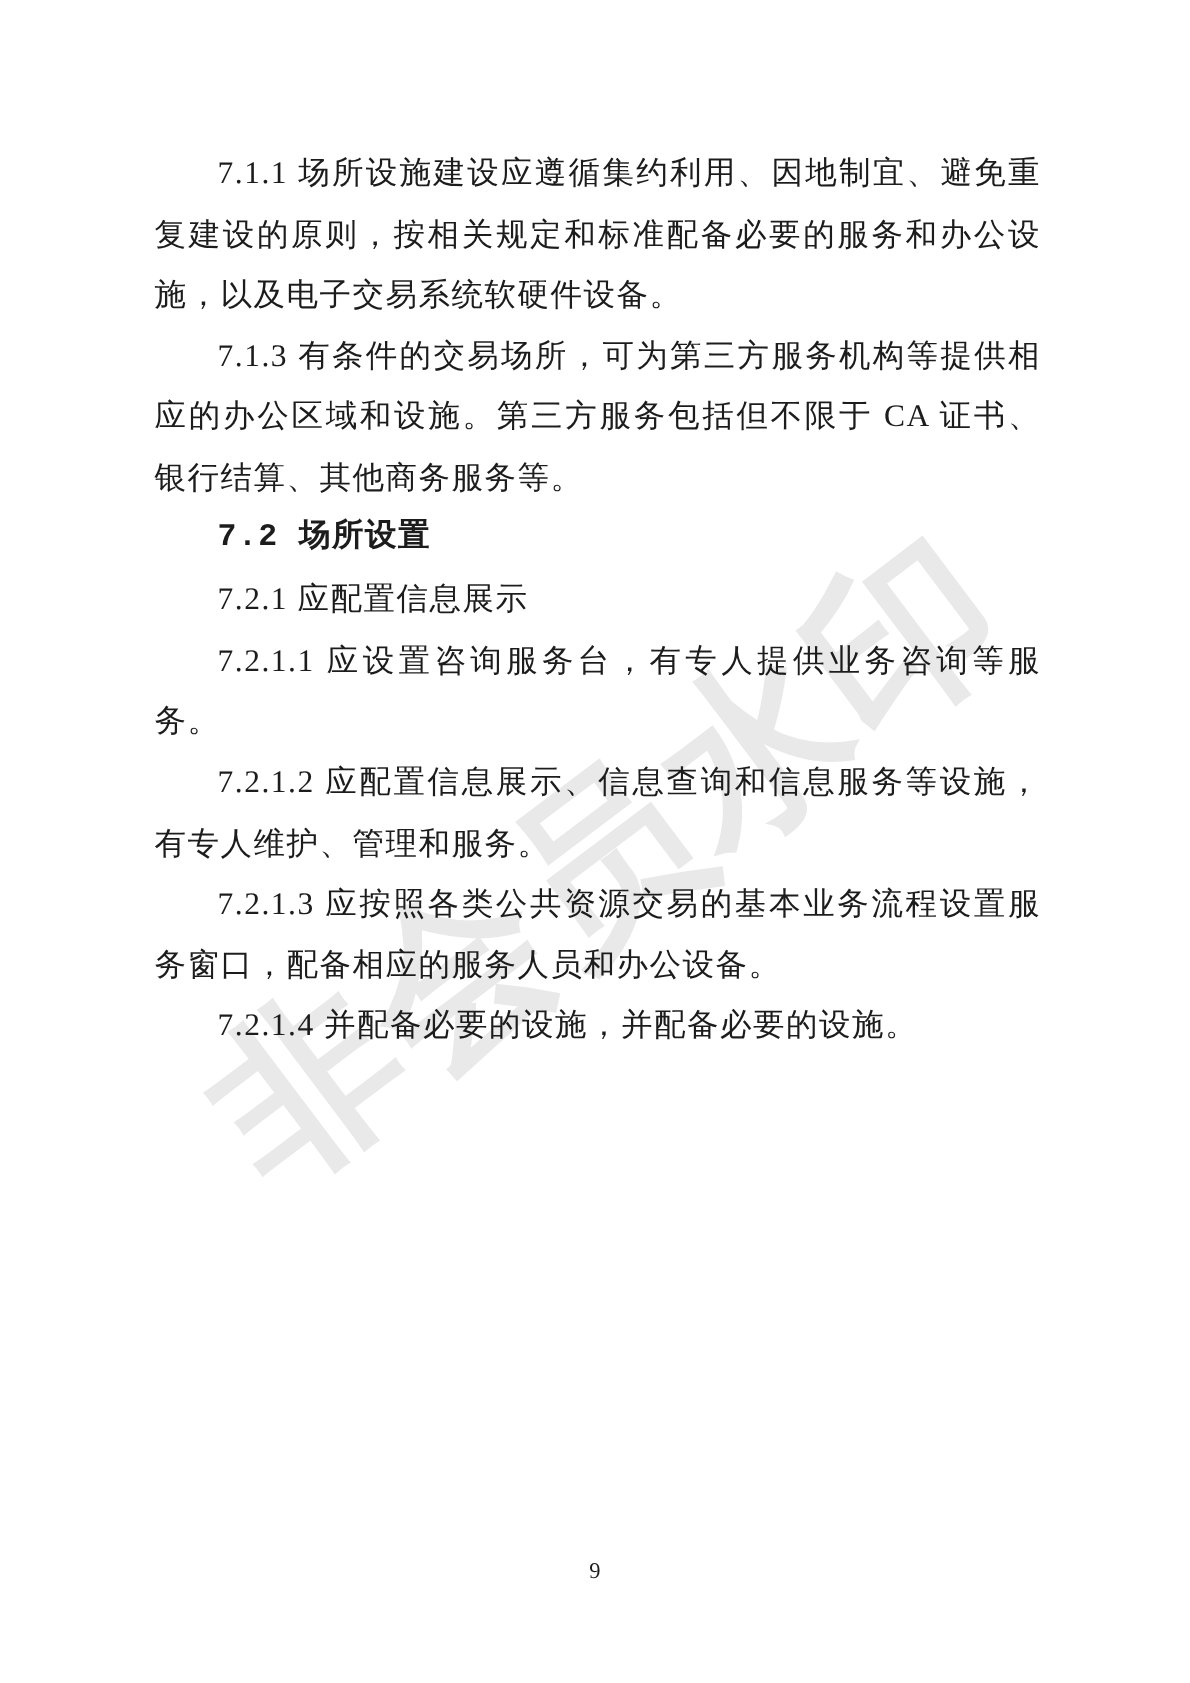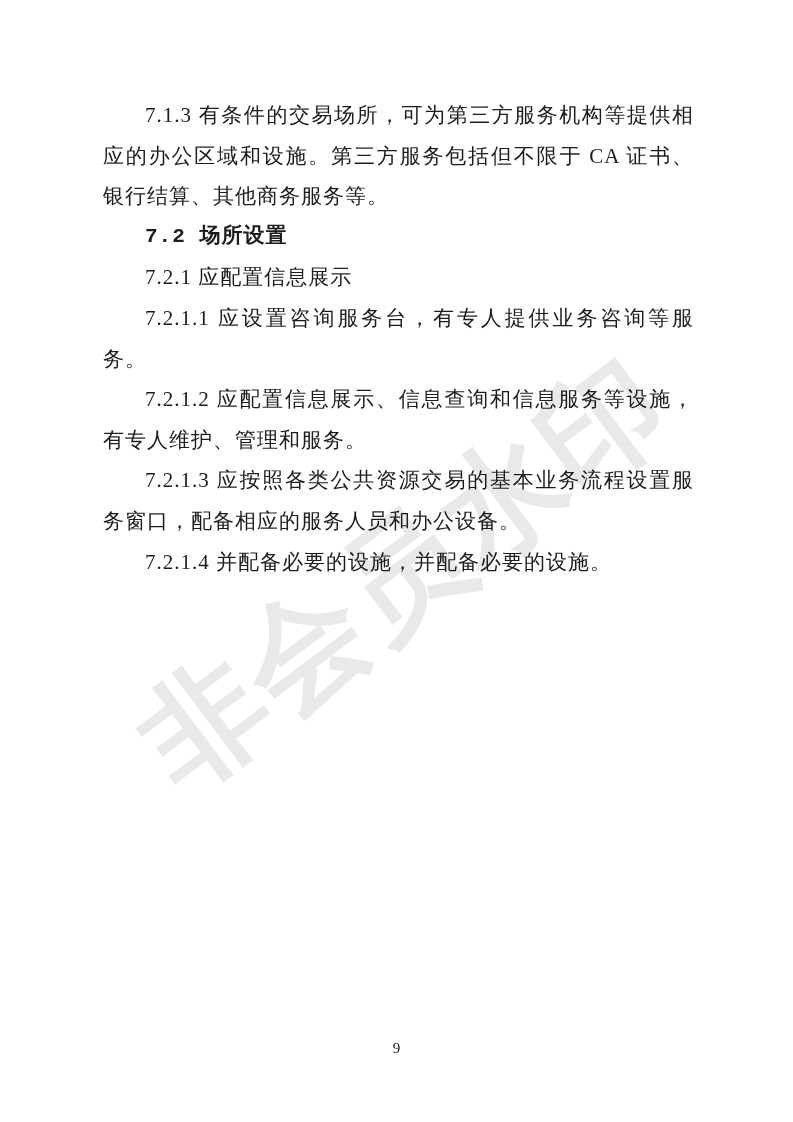--- a/index.html
+++ b/index.html
@@ -64,20 +64,21 @@
   }
 </style>
 </head>
 <body>
 
 <div class="page">
 
   <div class="watermark" style="color: rgb(233, 233, 233);">非会员水印</div>
 
   <div class="content">
+    <p>7.1.1 场所设施建设应遵循集约利用、因地制宜、避免重复建设的原则，按相关规定和标准配备必要的服务和办公设施，以及电子交易系统软硬件设备。</p>
     <p>7.1.3 有条件的交易场所，可为第三方服务机构等提供相应的办公区域和设施。第三方服务包括但不限于 CA 证书、银行结算、其他商务服务等。</p>
     <p class="heading">7.2 场所设置</p>
     <p>7.2.1 应配置信息展示</p>
     <p>7.2.1.1 应设置咨询服务台，有专人提供业务咨询等服务。</p>
     <p>7.2.1.2 应配置信息展示、信息查询和信息服务等设施，有专人维护、管理和服务。</p>
     <p>7.2.1.3 应按照各类公共资源交易的基本业务流程设置服务窗口，配备相应的服务人员和办公设备。</p>
     <p>7.2.1.4 并配备必要的设施，并配备必要的设施。</p>
   </div>
 
   <div class="page-number">9</div>

